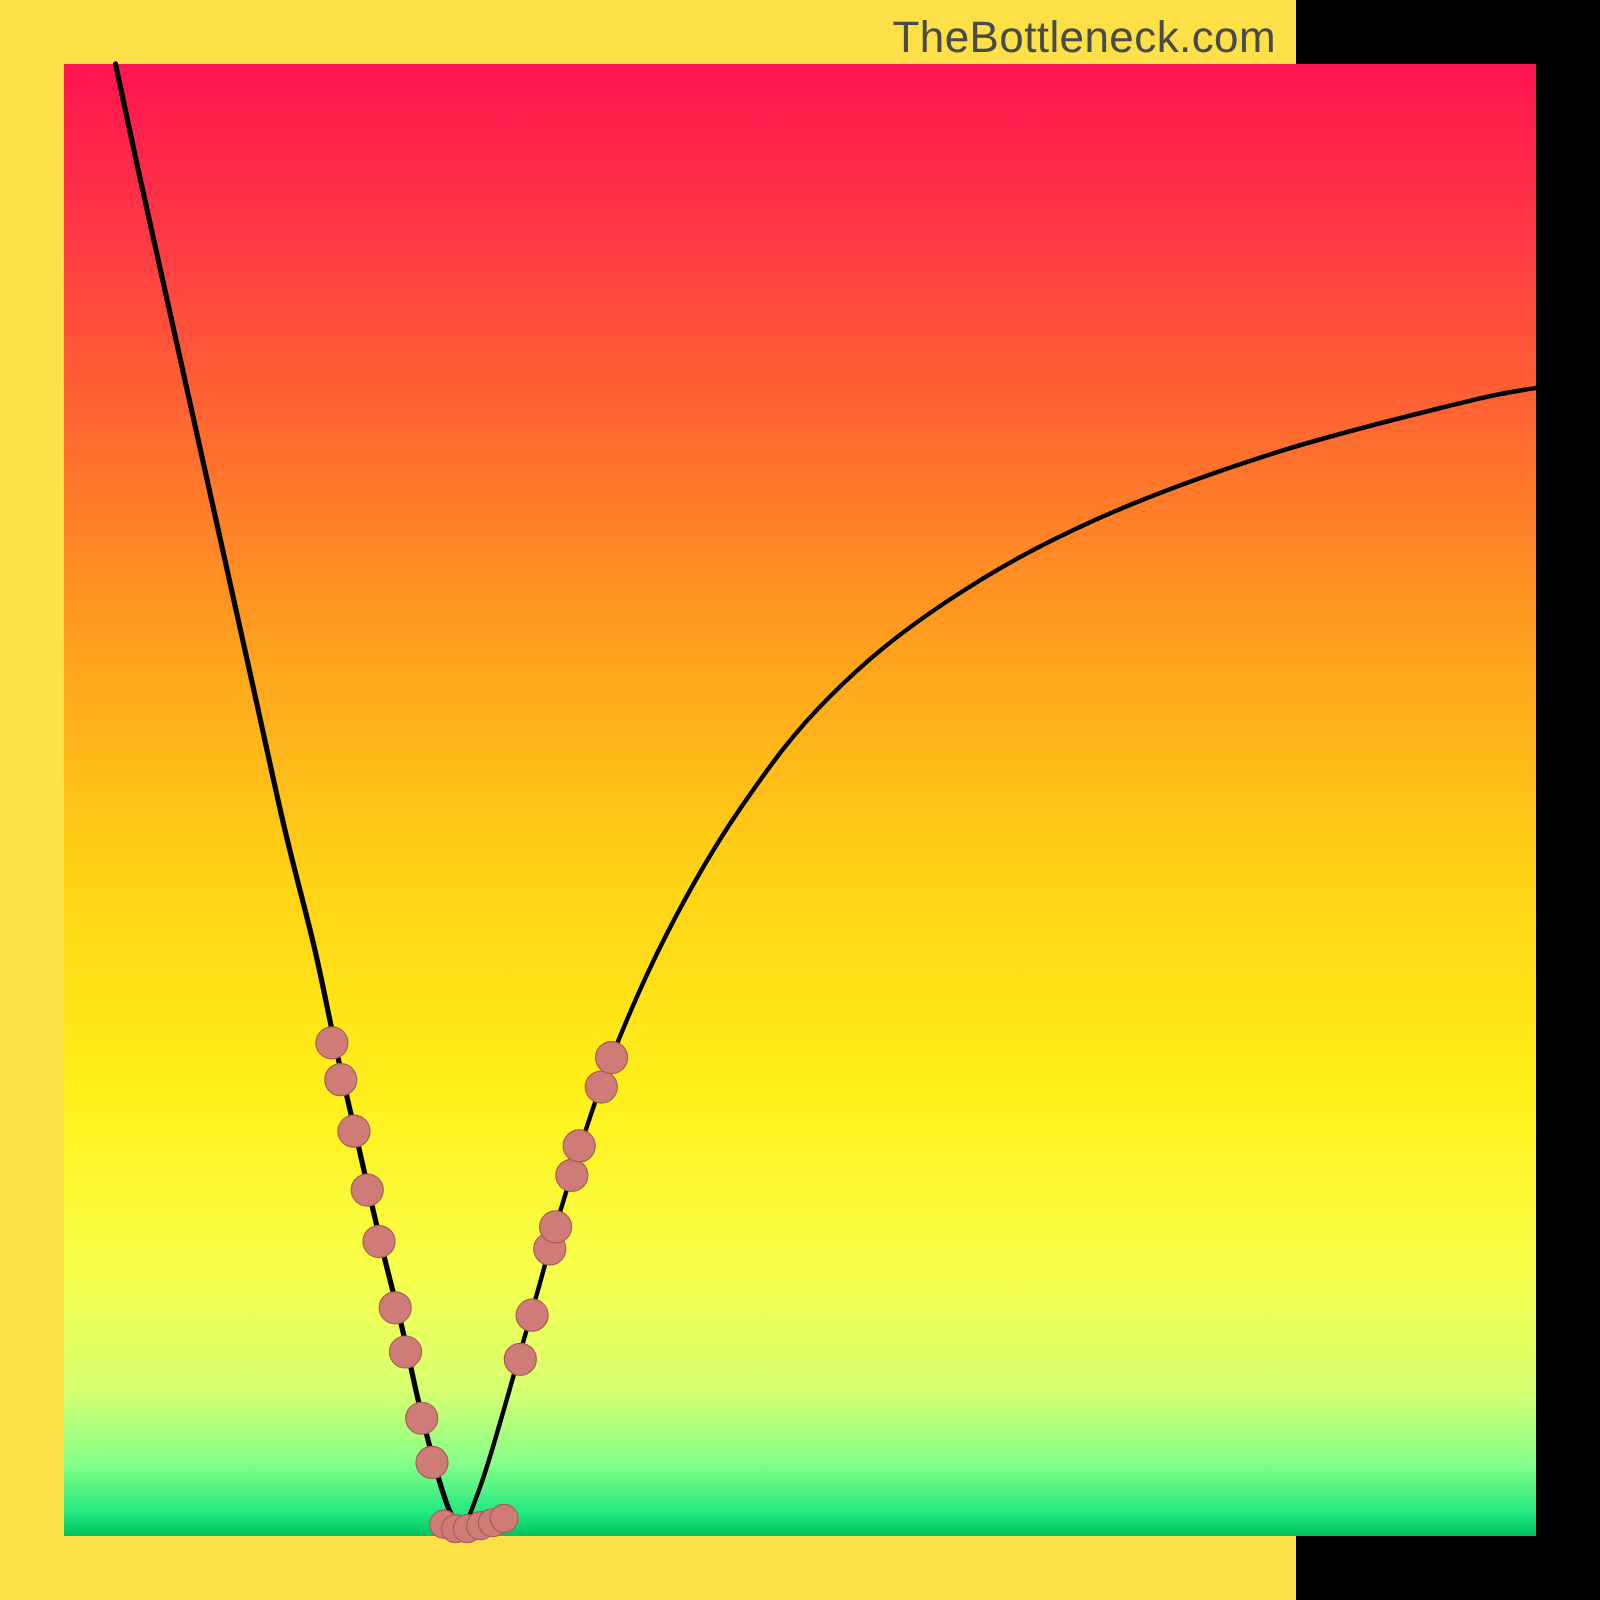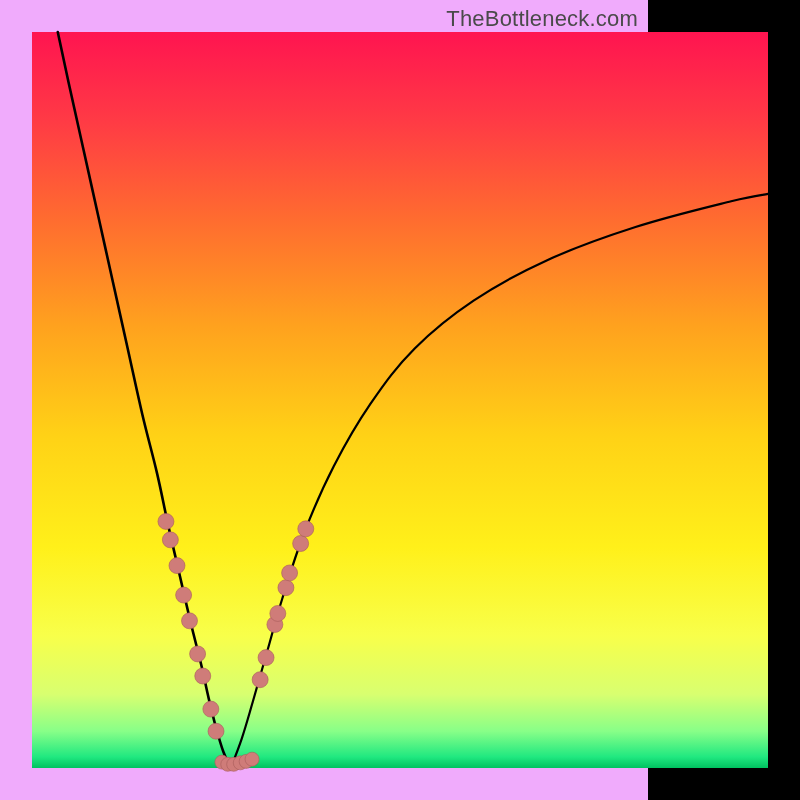--- a/index.html
+++ b/index.html
@@ -10,21 +10,21 @@
     background: #000;
     overflow: hidden;
     font-family: Arial, Helvetica, sans-serif;
   }
   .frame {
     position: absolute;
     left: 0;
     top: 0;
     width: 648px;
     height: 800px;
-    background: #f0abfc;
+    background: #fde047;
   }
   .plot-area {
     position: absolute;
     left: 32px;
     top: 32px;
     width: 736px;
     height: 736px;
     
   }
   .watermark {

